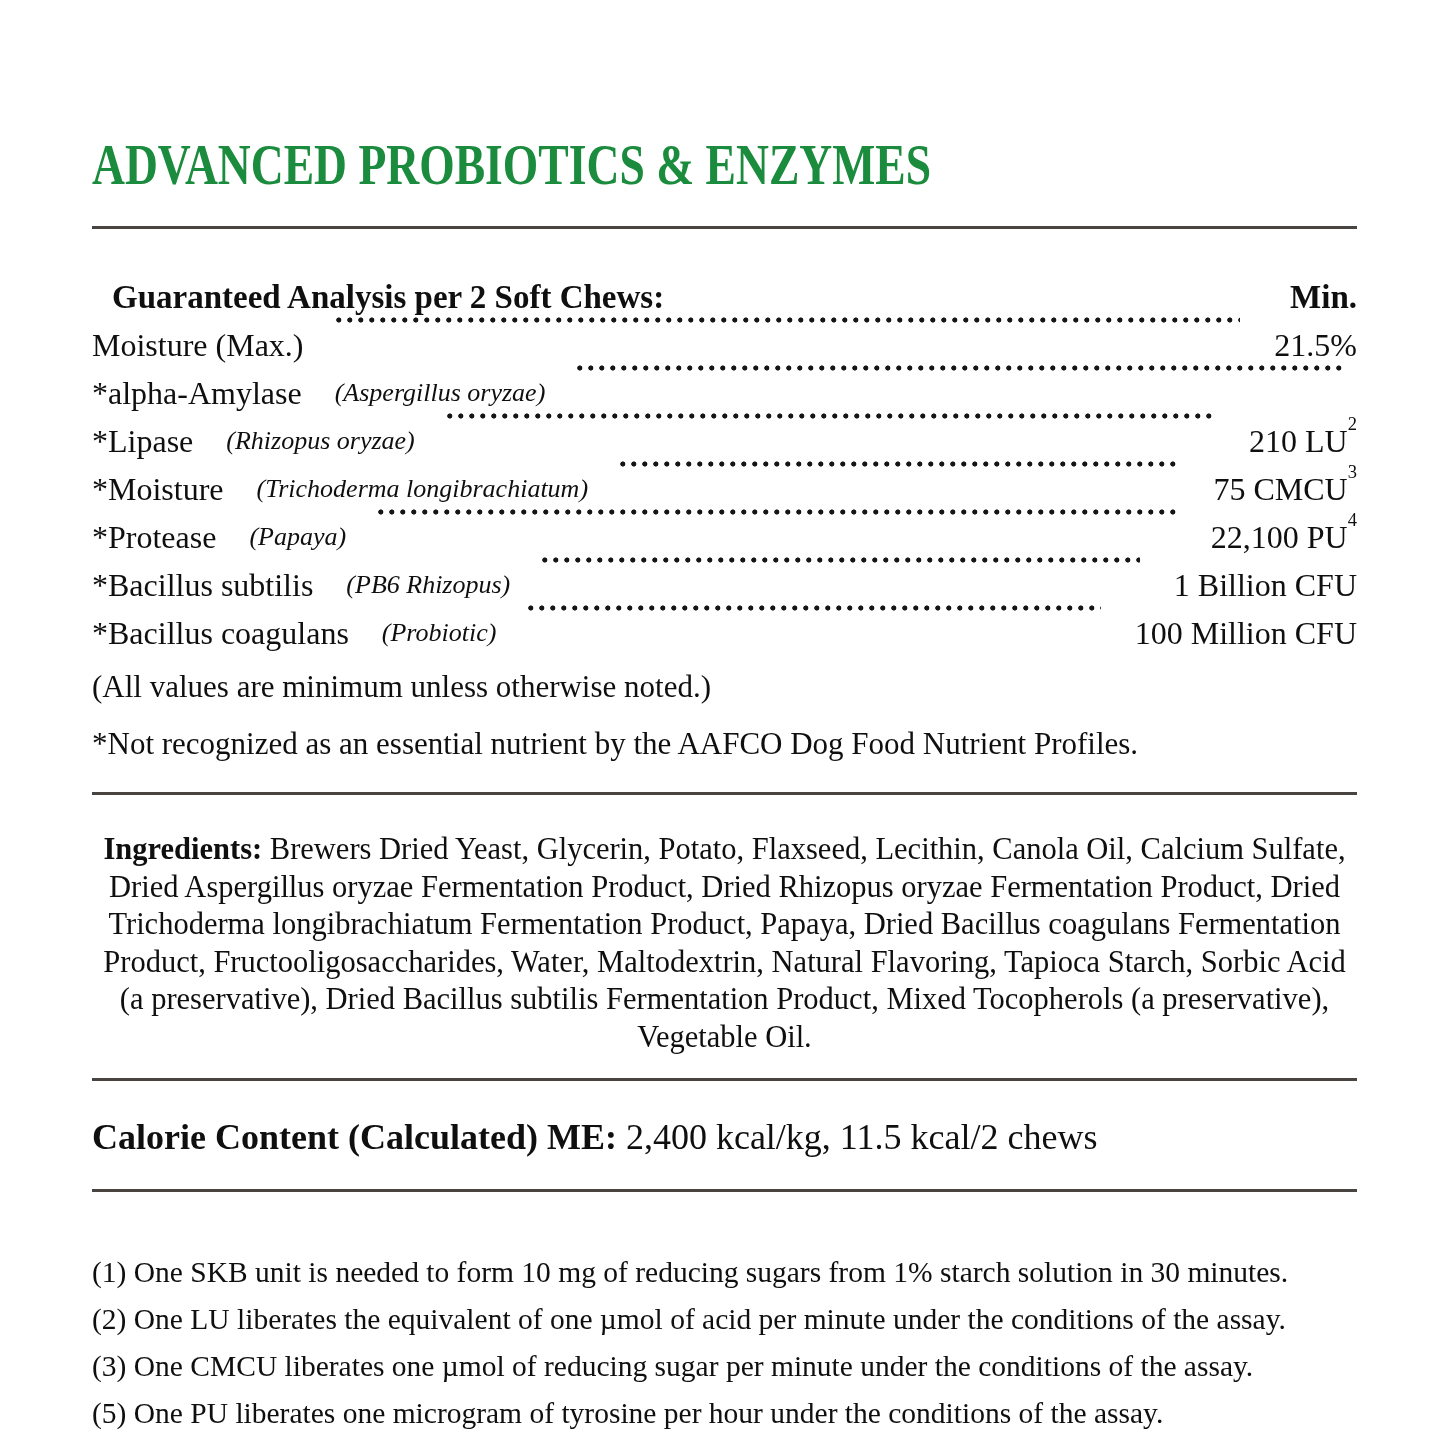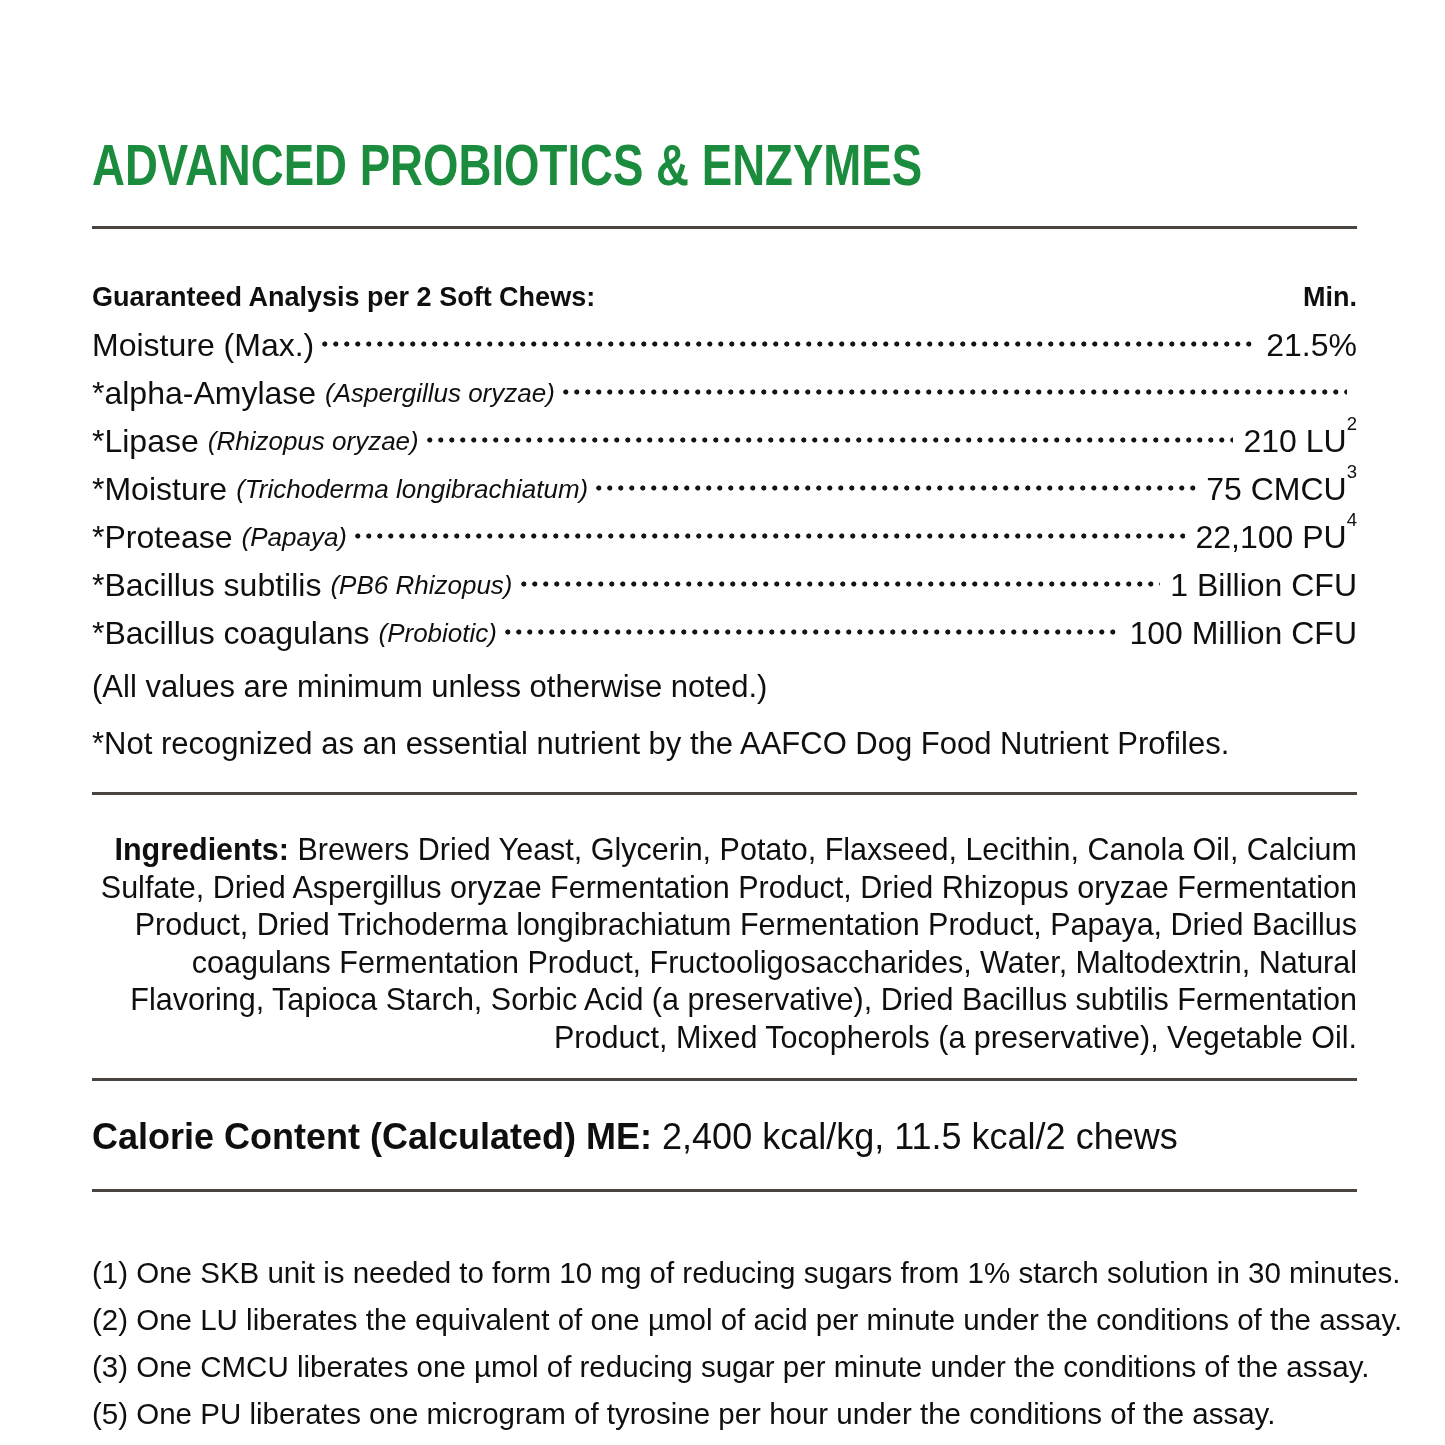--- a/index.html
+++ b/index.html
@@ -2,21 +2,21 @@
 <html><head>
 <meta charset="utf-8">
 <style>
   * { margin: 0; padding: 0; box-sizing: border-box; }
   html, body { background: #ffffff; }
   .page {
     position: relative;
     width: 1445px;
     height: 1445px;
     background: #ffffff;
-    font-family: Liberation Sans, sans-serif;
+    font-family: Liberation Serif, serif;
     color: #0f0f0f;
     padding: 136px 88px 0 92px;
     overflow: hidden;
   }
   .title {
     font-size: 57px;
     font-weight: bold;
     line-height: 58px;
     letter-spacing: 0px;
     color: #1b8c3e;
@@ -32,31 +32,33 @@
   .rule-1 { margin-top: 32px; }
   .rule-2 { margin-top: 28px; }
   .rule-3 { margin-top: 22px; }
   .rule-4 { margin-top: 33px; }
 
   .ga-header {
     display: flex;
     justify-content: space-between;
     align-items: center;
     margin-top: 46px;
-    font-size: 27px;
+    font-size: 33px;
     font-weight: bold;
     line-height: 44px;
+    margin-left: 20px;
   }
   .ga-rows { margin-top: 2px; }
   .ga-row {
     display: flex;
-    align-items: center;
+    align-items: flex-start;
     font-size: 32px;
     line-height: 48px;
     white-space: nowrap;
+    gap: 24px;
   }
   .ga-species {
     font-style: italic;
     font-size: 26px;
     margin-left: 9px;
   }
   .leader {
     flex: 1 1 auto;
     height: 0;
     position: relative;
@@ -80,21 +82,21 @@
     top: -0.55em;
     line-height: 0;
   }
   .ga-note1 { font-size: 31px; line-height: 40px; margin-top: 10px; }
   .ga-note2 { font-size: 31px; line-height: 40px; margin-top: 17px; }
 
   .ingredients {
     margin-top: 36px;
     font-size: 30.5px;
     line-height: 37.5px;
-    text-align: right;
+    text-align: center;
   }
   .bold { font-weight: bold; }
 
   .calories {
     margin-top: 37px;
     font-size: 36px;
     line-height: 38px;
   }
 
   .footnotes { margin-top: 61px; }

